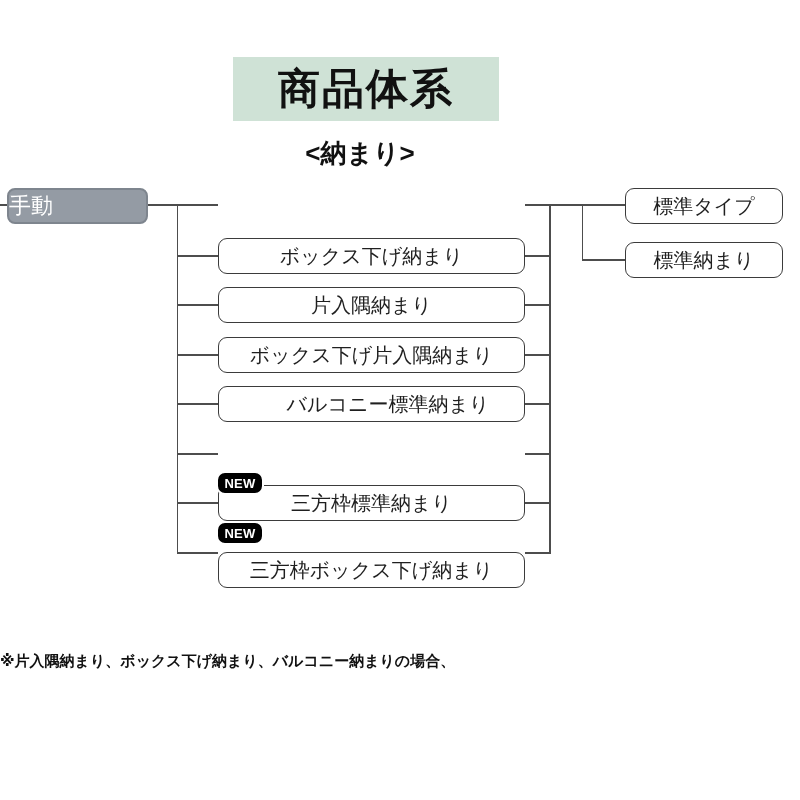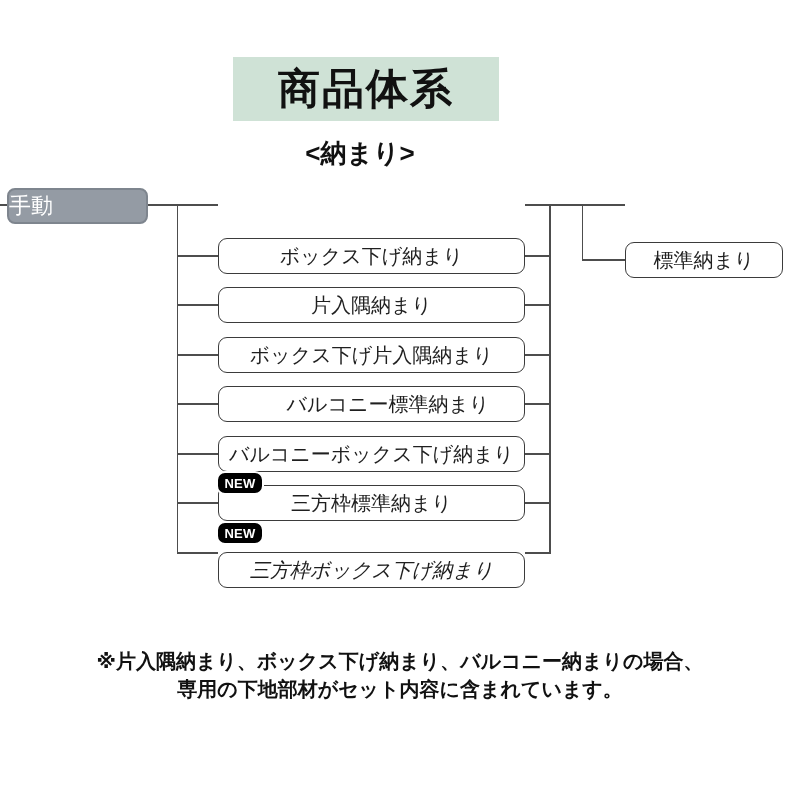--- a/index.html
+++ b/index.html
@@ -36,21 +36,21 @@
     left:216px;width:48px;height:24px;background:#000000;border:2px solid #ffffff;
     border-radius:9px;display:flex;align-items:center;justify-content:center;
     color:#ffffff;font-size:13px;font-weight:bold;letter-spacing:.3px;z-index:3;
   }
   
   .line{background:#4d4d4d;z-index:1;}
   .hline{height:1.5px;}
   .vline{width:1.5px;}
   
   .note{
-    left:0;top:647px;width:800px;text-align:center;font-size:20px;font-weight:bold;
+    left:0;top:647px;width:800px;text-align:left;font-size:15px;font-weight:bold;
     color:#111;line-height:28px;
   }
 </style>
 </head>
 <body>
 
 <div class="stage">
 
   <div class="abs title-box">
     <span>商品体系</span>
@@ -90,39 +90,38 @@
   </div>
   <div class="abs node" style="top:287px;">
     <span>片入隅納まり</span>
   </div>
   <div class="abs node" style="top:337px;text-align:center;">
     <span>ボックス下げ片入隅納まり</span>
   </div>
   <div class="abs node" style="top:386px;padding-left:33px;">
     <span>バルコニー標準納まり</span>
   </div>
-  <div class="abs node" style="top:436px;">
-    <span>バルコニーボックス下げ納まり</span>
-  </div>
   <div class="abs node" style="top:485px;">
     <span>三方枠標準納まり</span>
   </div>
-  <div class="abs node" style="top:552px;font-style:italic;">
+  <div class="abs node" style="top:552px;">
     <span>三方枠ボックス下げ納まり</span>
   </div>
 
   <div class="abs badge" style="top:471px;">
     <span>NEW</span>
   </div>
   <div class="abs badge" style="top:521px;">
     <span>NEW</span>
   </div>
 
+  <div class="abs node shutter-node" style="top:188px;">
+    <span>標準タイプ</span>
+  </div>
   <div class="abs node shutter-node" style="top:242px;">
     <span>標準納まり</span>
   </div>
 
   <div class="abs note">
     <div>※片入隅納まり、ボックス下げ納まり、バルコニー納まりの場合、</div>
-    <div>専用の下地部材がセット内容に含まれています。</div>
   </div>
 
 </div>
 
 </body></html>

